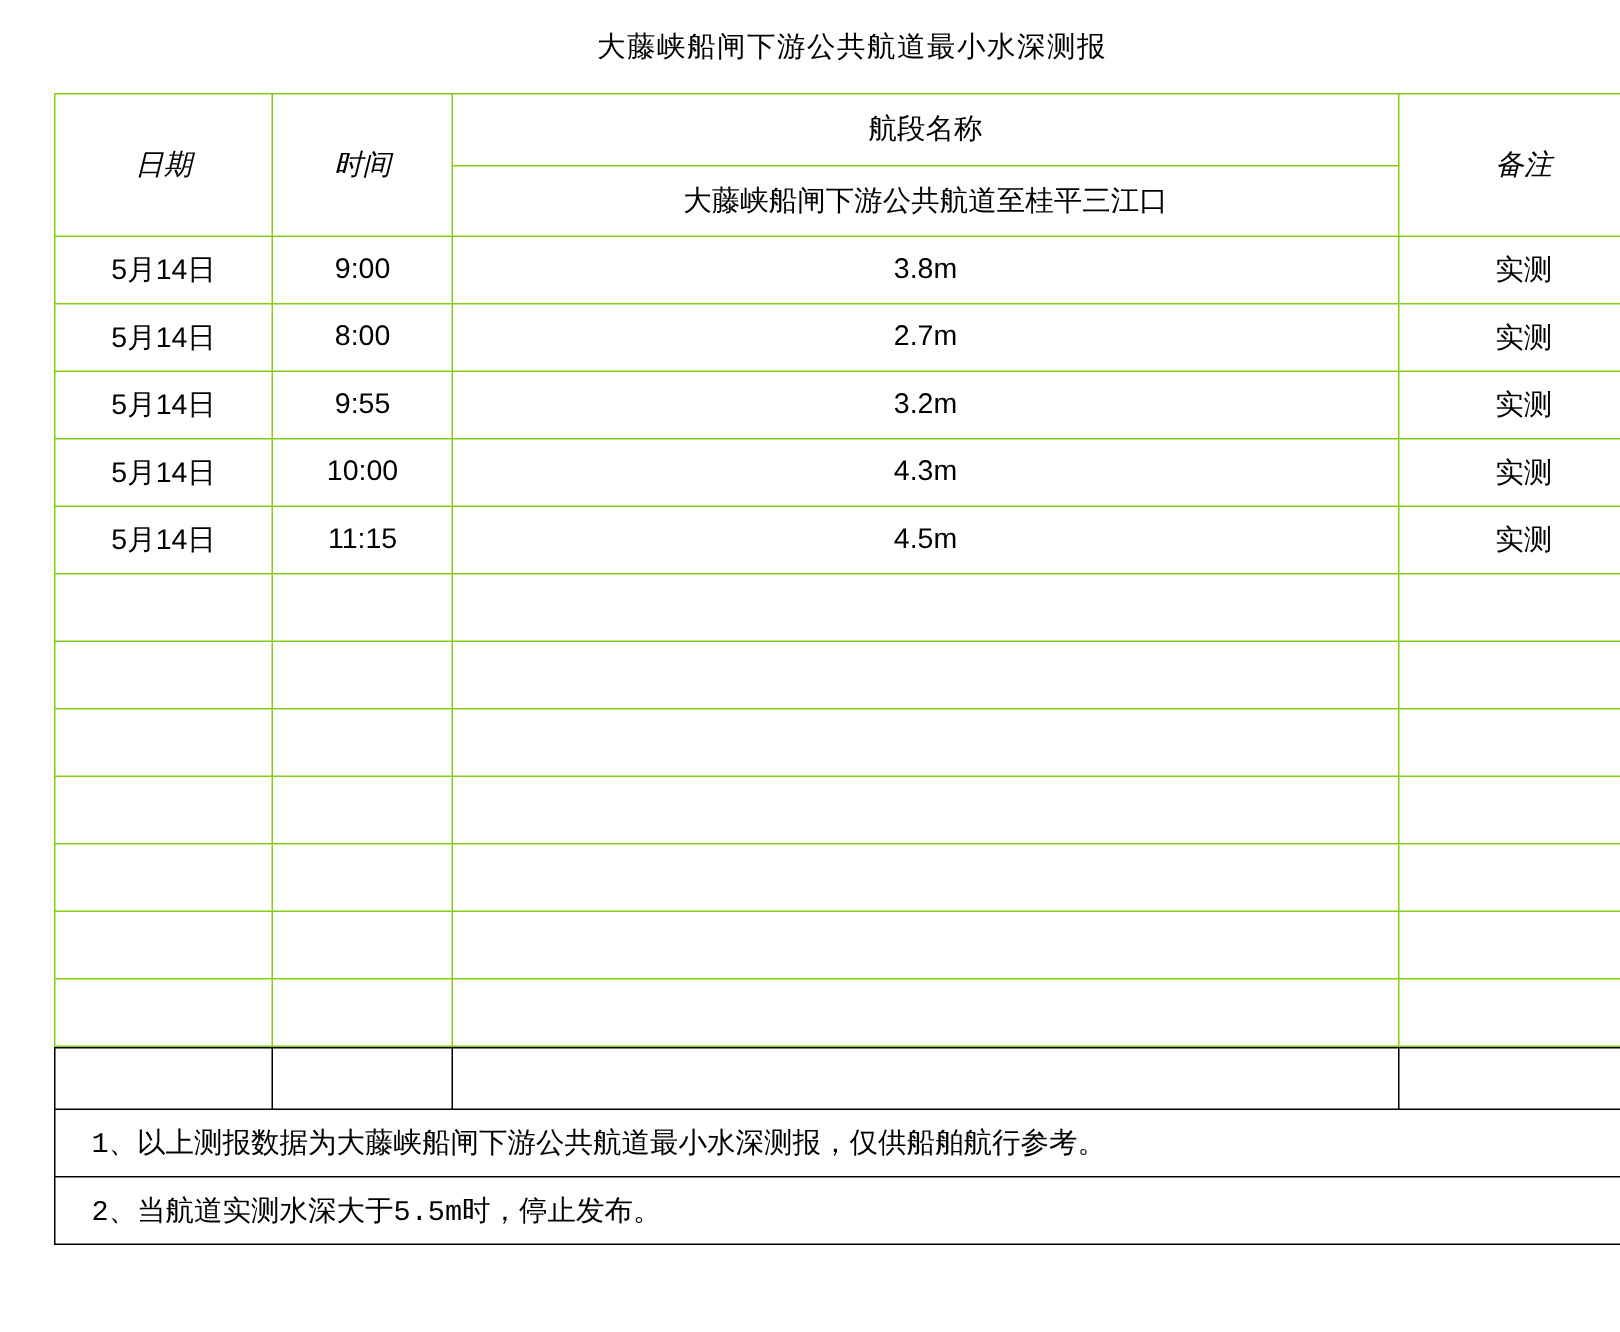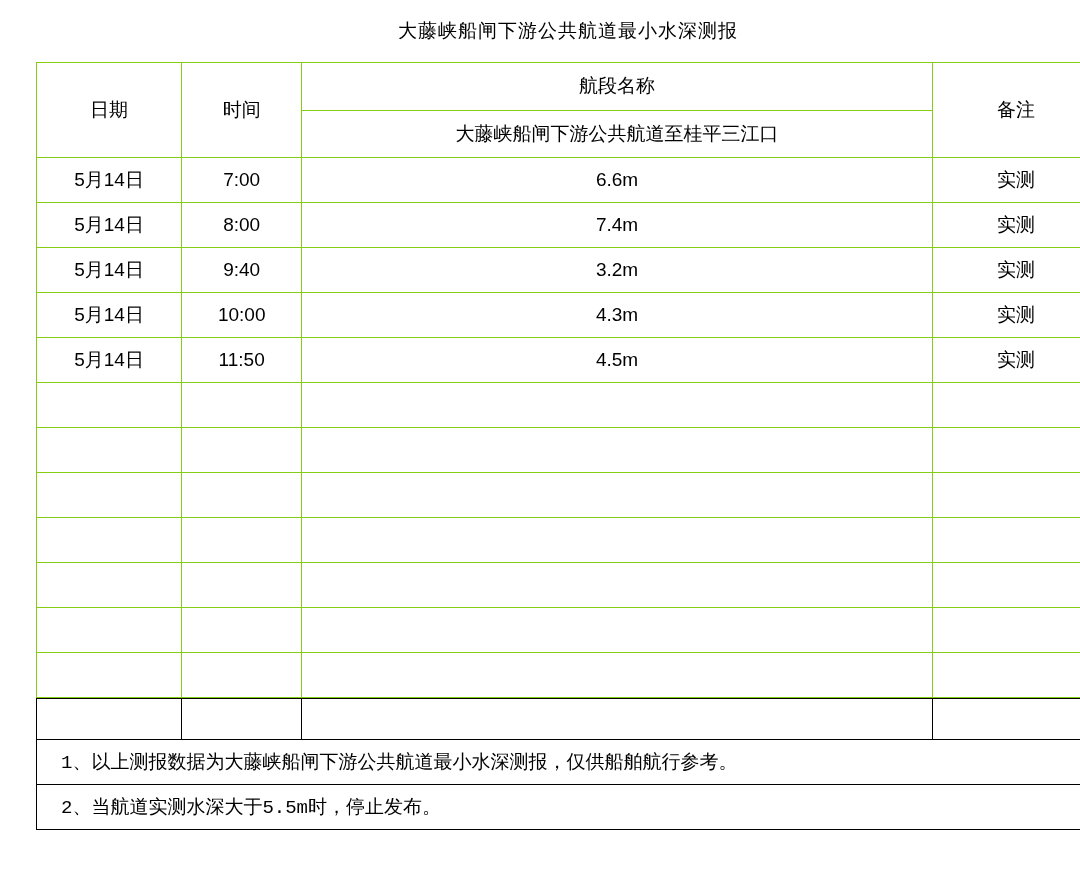--- a/index.html
+++ b/index.html
@@ -42,20 +42,21 @@
     font-weight: bold;
     letter-spacing: 1px;
     height: 62px;
     text-align: center;
     vertical-align: middle;
     font-family: "Liberation Sans", "DejaVu Sans", sans-serif;
   }
   .hdr-date, .hdr-time, .hdr-note {
     height: 94px;
     font-size: 21px;
+    font-style: italic;
   }
   .hdr-section-top {
     height: 46px;
     font-size: 21px;
   }
   .hdr-section-bottom {
     height: 46px;
     font-size: 21px;
   }
   .data-row td {
@@ -114,45 +115,45 @@
         <td class="hdr-time" rowspan="2">时间</td>
         <td class="hdr-section-top">航段名称</td>
         <td class="hdr-note" rowspan="2">备注</td>
       </tr>
       <tr>
         <td class="hdr-section-bottom">大藤峡船闸下游公共航道至桂平三江口</td>
       </tr>
 
       <tr class="data-row">
         <td>5月14日</td>
-        <td>7:00</td>
-        <td>6.6m</td>
+        <td>9:00</td>
+        <td>3.8m</td>
         <td>实测</td>
       </tr>
       <tr class="data-row">
         <td>5月14日</td>
         <td>8:00</td>
-        <td>7.4m</td>
-        <td>实测</td>
-      </tr>
-      <tr class="data-row">
-        <td>5月14日</td>
-        <td>9:40</td>
+        <td>2.7m</td>
+        <td>实测</td>
+      </tr>
+      <tr class="data-row">
+        <td>5月14日</td>
+        <td>9:55</td>
         <td>3.2m</td>
         <td>实测</td>
       </tr>
       <tr class="data-row">
         <td>5月14日</td>
         <td>10:00</td>
         <td>4.3m</td>
         <td>实测</td>
       </tr>
       <tr class="data-row">
         <td>5月14日</td>
-        <td>11:50</td>
+        <td>11:15</td>
         <td>4.5m</td>
         <td>实测</td>
       </tr>
 
       <tr class="empty-row">
         <td>&nbsp;</td>
         <td>&nbsp;</td>
         <td>&nbsp;</td>
         <td>&nbsp;</td>
       </tr>

